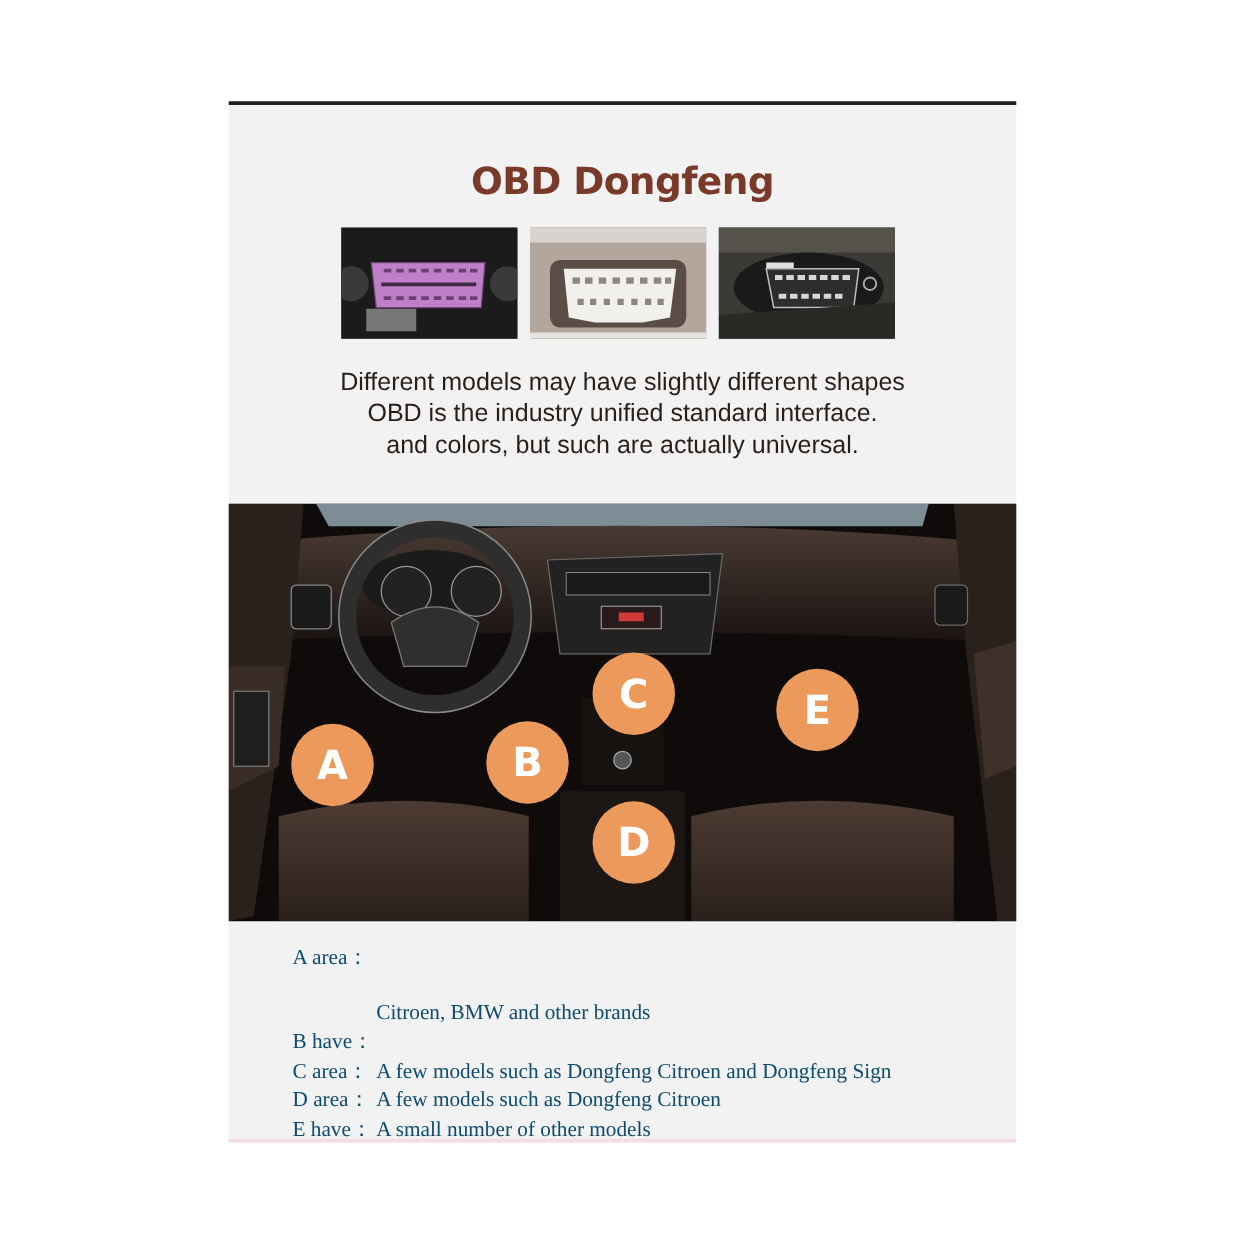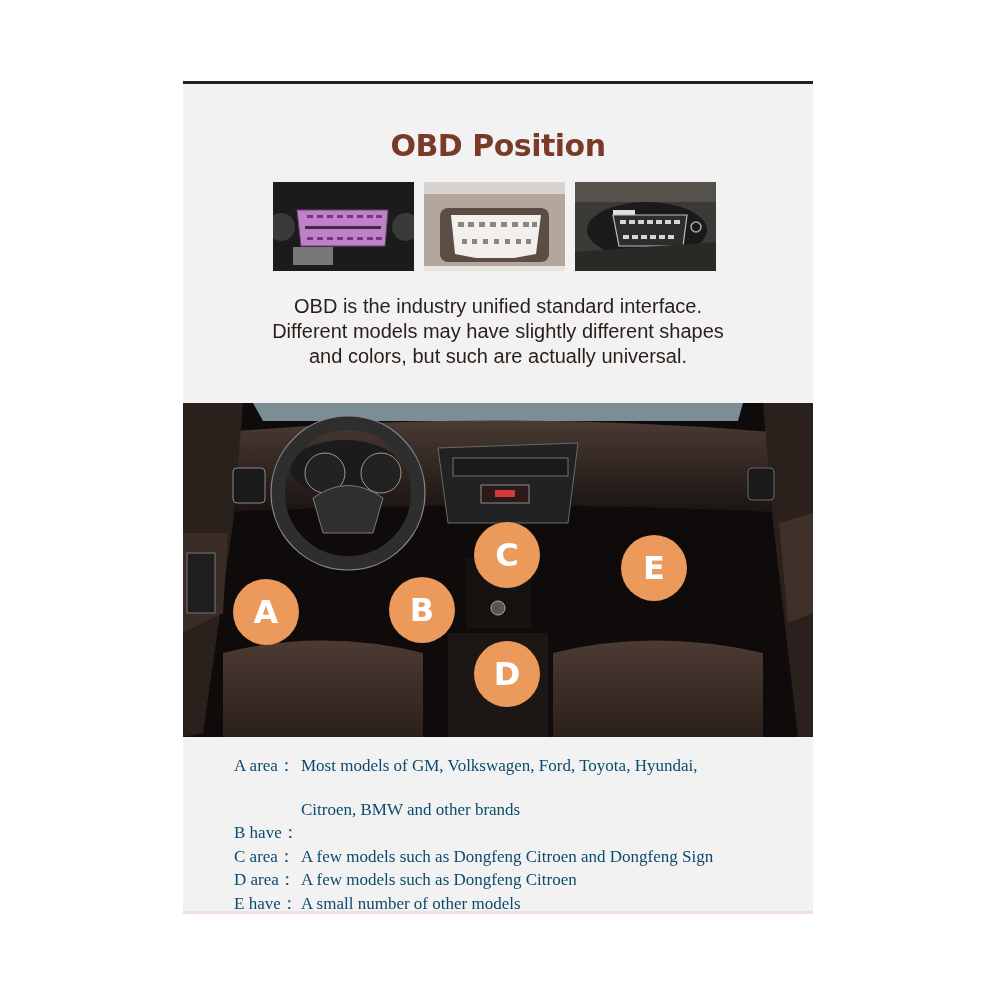--- a/index.html
+++ b/index.html
@@ -19,21 +19,21 @@
     .area-row { display:flex; white-space:nowrap; }
     .area-label { display:inline-block; width:67px; }
     .area-text { display:inline-block; }
     .area-cont { padding-left:67px; white-space:nowrap;margin-top:20px; }
   </style>
 </head>
 <body>
 
 <div class="panel">
 
-  <div class="title">OBD Position</div>
+  <div class="title">OBD Dongfeng</div>
 
   <div class="thumbs">
     <div class="thumb t1">
       <svg width="141" height="89" viewBox="0 0 141 89">
         <rect x="0" y="0" width="141" height="89" fill="#1b1b1b"></rect>
         <circle cx="8" cy="45" r="14" fill="#3a3a3a"></circle>
         <circle cx="133" cy="45" r="14" fill="#3a3a3a"></circle>
         <rect x="20" y="65" width="40" height="18" fill="#777"></rect>
         <polygon points="24,28 115,28 112,64 28,64" fill="#c07fc9" stroke="#6d4773" stroke-width="1"></polygon>
         <rect x="32" y="44" width="76" height="3" fill="#3e2a42"></rect>
@@ -105,22 +105,22 @@
             <rect x="84" y="53" width="6" height="4"></rect>
             <rect x="93" y="53" width="6" height="4"></rect>
         </g>
         <circle cx="121" cy="45" r="5" fill="none" stroke="#aaa" stroke-width="1.5"></circle>
         <polygon points="0,70 141,60 141,89 0,89" fill="#2a2926"></polygon>
       </svg>
     </div>
   </div>
 
   <div class="desc">
+    <div>Different models may have slightly different shapes</div>
     <div>OBD is the industry unified standard interface.</div>
-    <div>Different models may have slightly different shapes</div>
     <div>and colors, but such are actually universal.</div>
   </div>
 
   <div class="photo">
     <svg width="630" height="334" viewBox="0 0 630 334" style="position:absolute;left:0;top:0;">
       <defs>
         <linearGradient id="dash" x1="0" y1="0" x2="0" y2="1">
           <stop offset="0" stop-color="#4a3a33"></stop>
           <stop offset="1" stop-color="#1a1412"></stop>
         </linearGradient>
@@ -167,21 +167,20 @@
     <div class="marker" style="left:50px;top:176px;">A</div>
     <div class="marker" style="left:206px;top:174px;">B</div>
     <div class="marker" style="left:291px;top:119px;">C</div>
     <div class="marker" style="left:291px;top:238px;">D</div>
     <div class="marker" style="left:438px;top:132px;">E</div>
   </div>
 
   <div class="areas">
     <div class="area-row">
       <span class="area-label">A area：</span>
-      <span class="area-text">Most models of GM, Volkswagen, Ford, Toyota, Hyundai,</span>
     </div>
     <div class="area-cont">Citroen, BMW and other brands</div>
     <div class="area-row">
       <span class="area-label">B have：</span>
     </div>
     <div class="area-row">
       <span class="area-label">C area：</span>
       <span class="area-text">A few models such as Dongfeng Citroen and Dongfeng Sign</span>
     </div>
     <div class="area-row">

